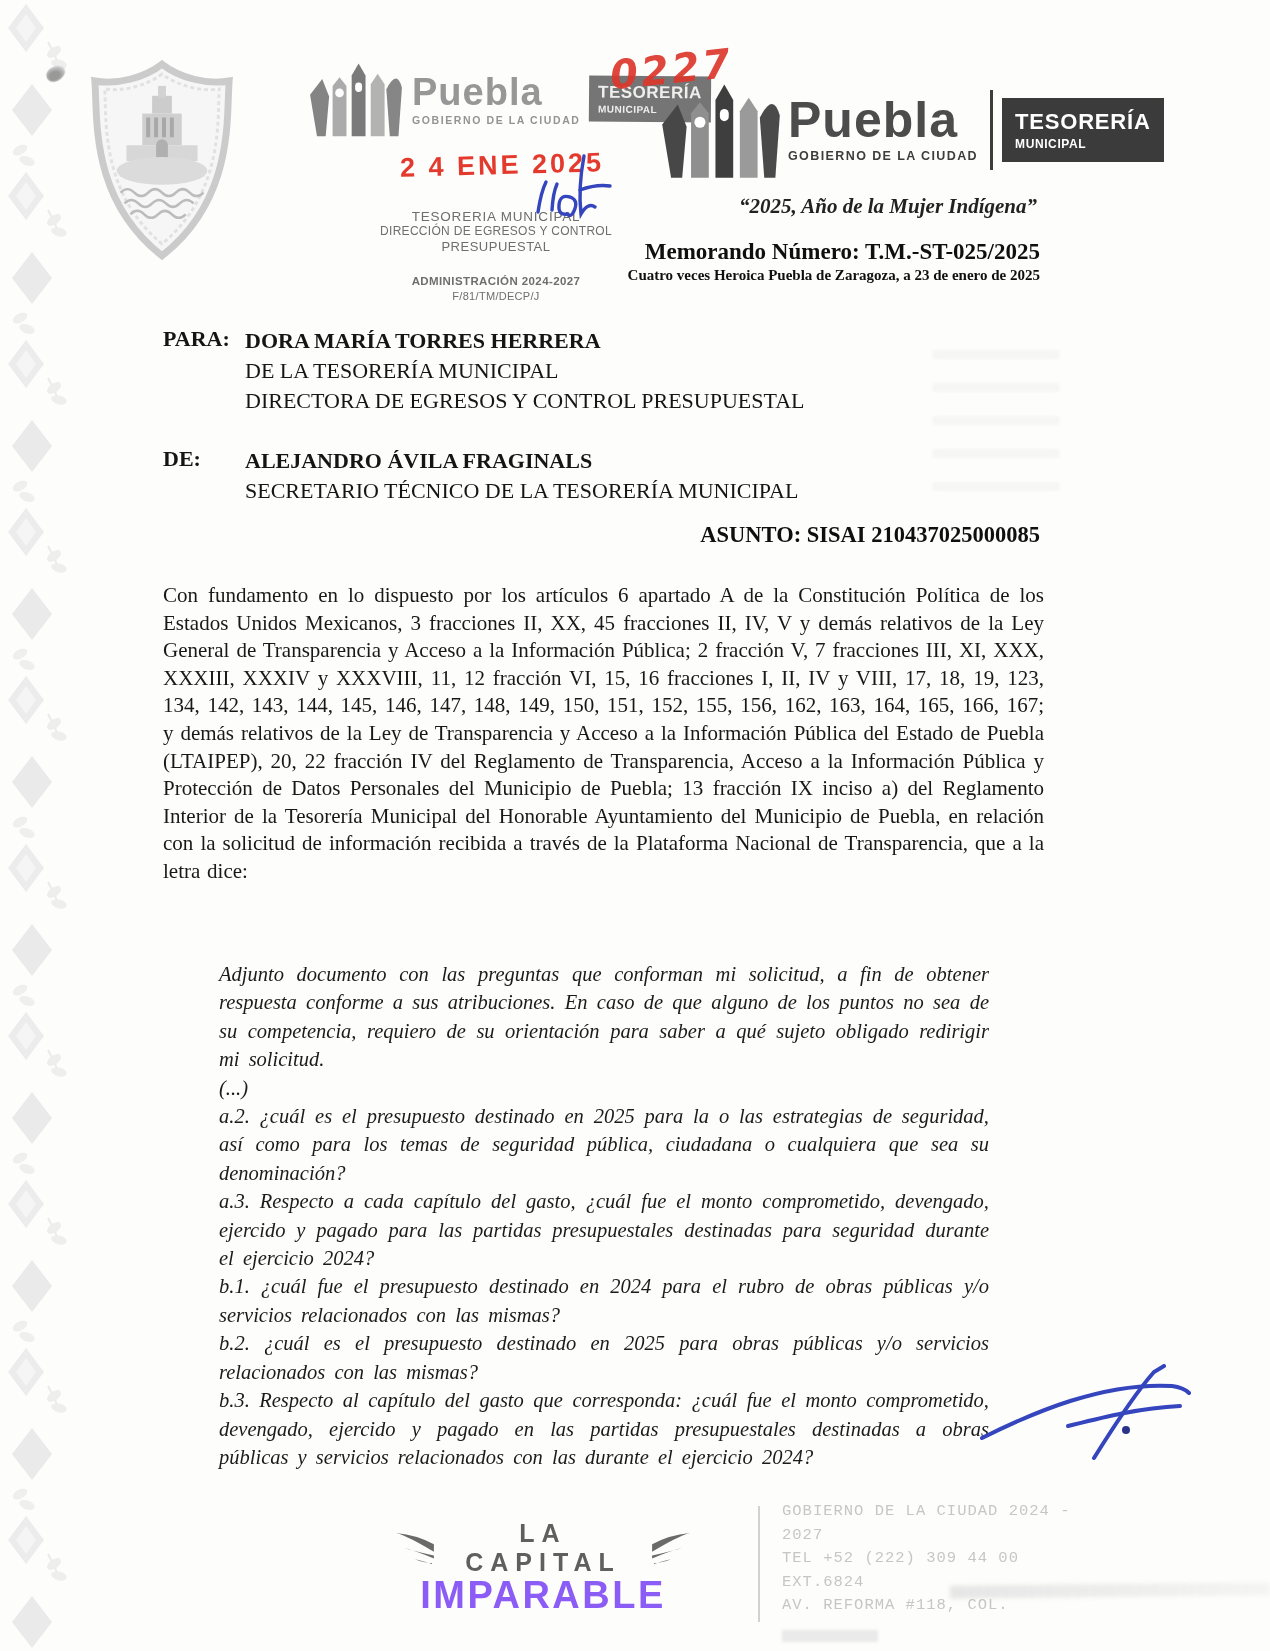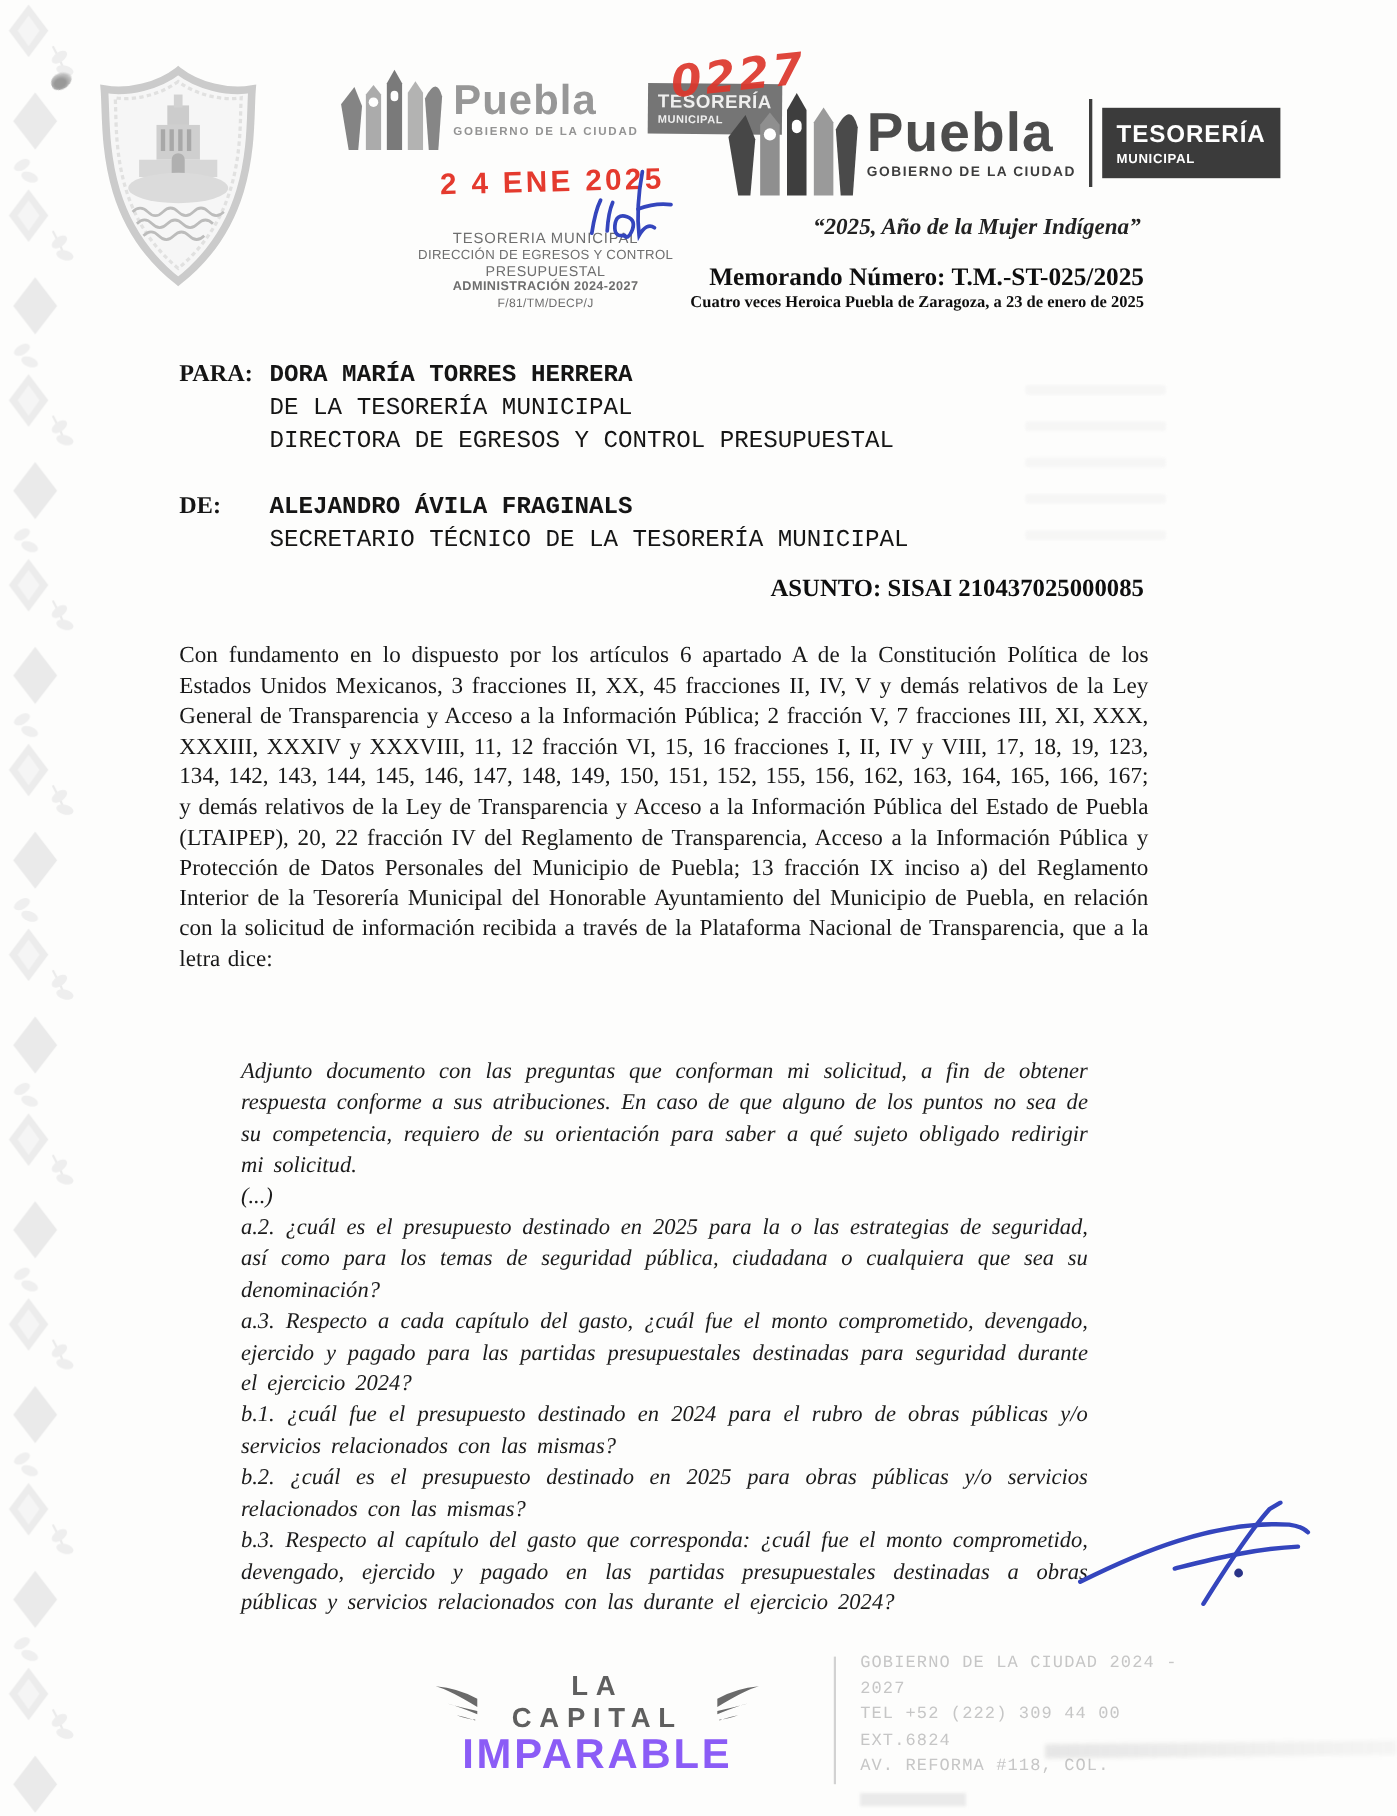--- a/index.html
+++ b/index.html
@@ -37,32 +37,32 @@
          letter-spacing:3px;transform:rotate(-6deg);opacity:.92;z-index:7;}
   .date-stamp{position:absolute;left:400px;top:150px;font-family:"Liberation Sans",sans-serif;
               font-weight:700;font-size:27px;color:#e43a2e;letter-spacing:3px;transform:rotate(-1.5deg);}
   .ink-note{position:absolute;left:528px;top:150px;width:92px;height:78px;z-index:6;}
   
   .rstamp{position:absolute;left:310px;top:209px;width:372px;text-align:center;
           color:#6e6e6e;font-family:"Liberation Sans",sans-serif;line-height:15px;}
   .rs1{font-size:13.5px;letter-spacing:.8px;}
   .rs2{font-size:12px;letter-spacing:.3px;}
   .rs3{font-size:13px;letter-spacing:.5px;}
-  .rs4{font-size:11.5px;font-weight:700;letter-spacing:.4px;}
+  .rs4{font-size:11.5px;font-weight:700;letter-spacing:.4px;margin-top:20px;}
   .rs5{font-size:11px;letter-spacing:.3px;}
   
   .slogan{position:absolute;right:233px;top:194px;font-style:italic;font-weight:700;
           font-size:21px;color:#222;}
   .memo-no{position:absolute;right:230px;top:239px;font-weight:700;font-size:23px;color:#0f0f0f;}
   .place-date{position:absolute;right:230px;top:267px;font-weight:700;font-size:15px;color:#0f0f0f;z-index:5;text-align:center;}
   
   .addr{position:absolute;left:163px;top:326px;font-size:22px;color:#151515;}
   .addr-row{display:flex;}
   .addr-label{width:82px;font-weight:700;flex:none;}
-  .addr-lines>div{line-height:30px;font-family:Liberation Mono, monospace;}
+  .addr-lines>div{line-height:30px;}
   .addr-name{font-weight:700;}
   .addr-row-de{margin-top:30px;}
   .subject{position:absolute;right:230px;top:522px;font-weight:700;font-size:22.5px;color:#0f0f0f;}
   
   .body-par{position:absolute;left:163px;top:582px;width:881px;font-size:21px;
             line-height:27.6px;text-align:justify;color:#181818;word-spacing:1.5px;}
   
   .quote{position:absolute;left:219px;top:960px;width:770px;font-style:italic;
          font-size:20.5px;line-height:28.4px;text-align:justify;color:#1b1b1b;word-spacing:4px;}
   .quote p{margin:0;}

